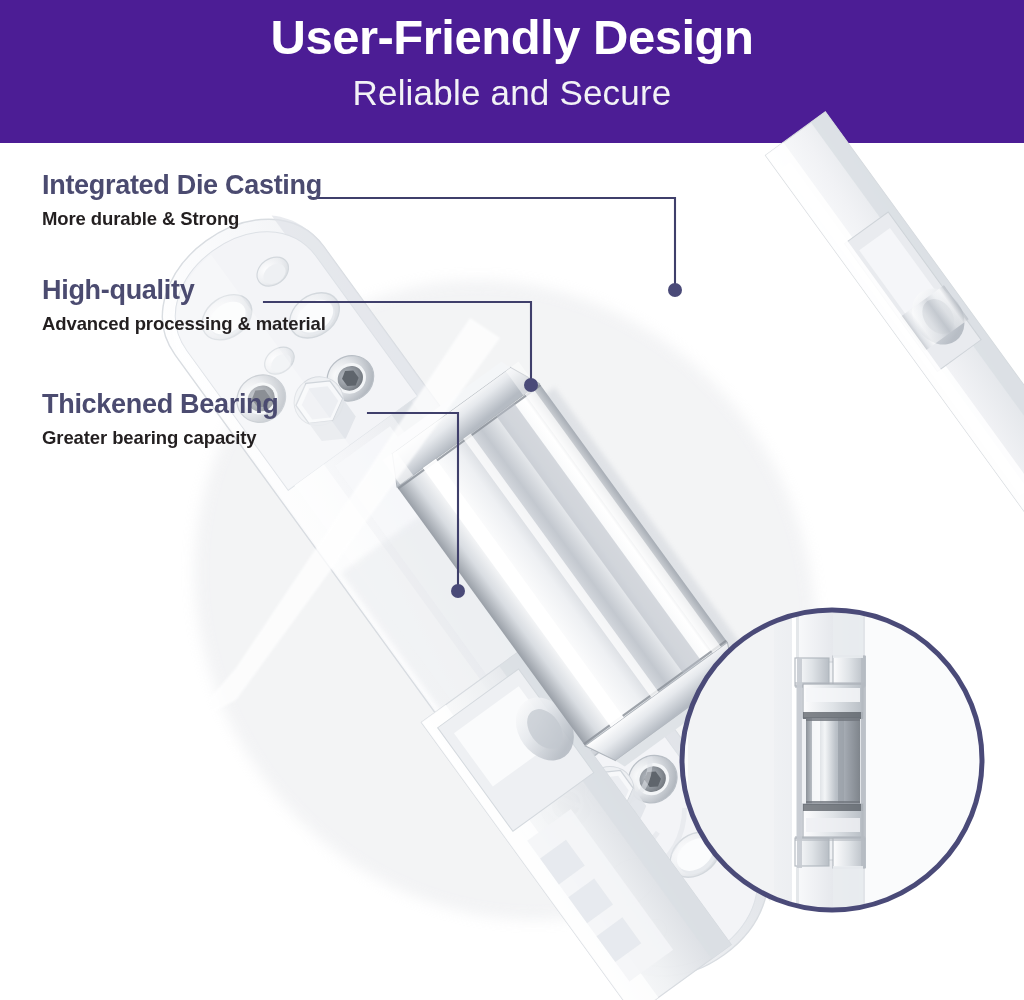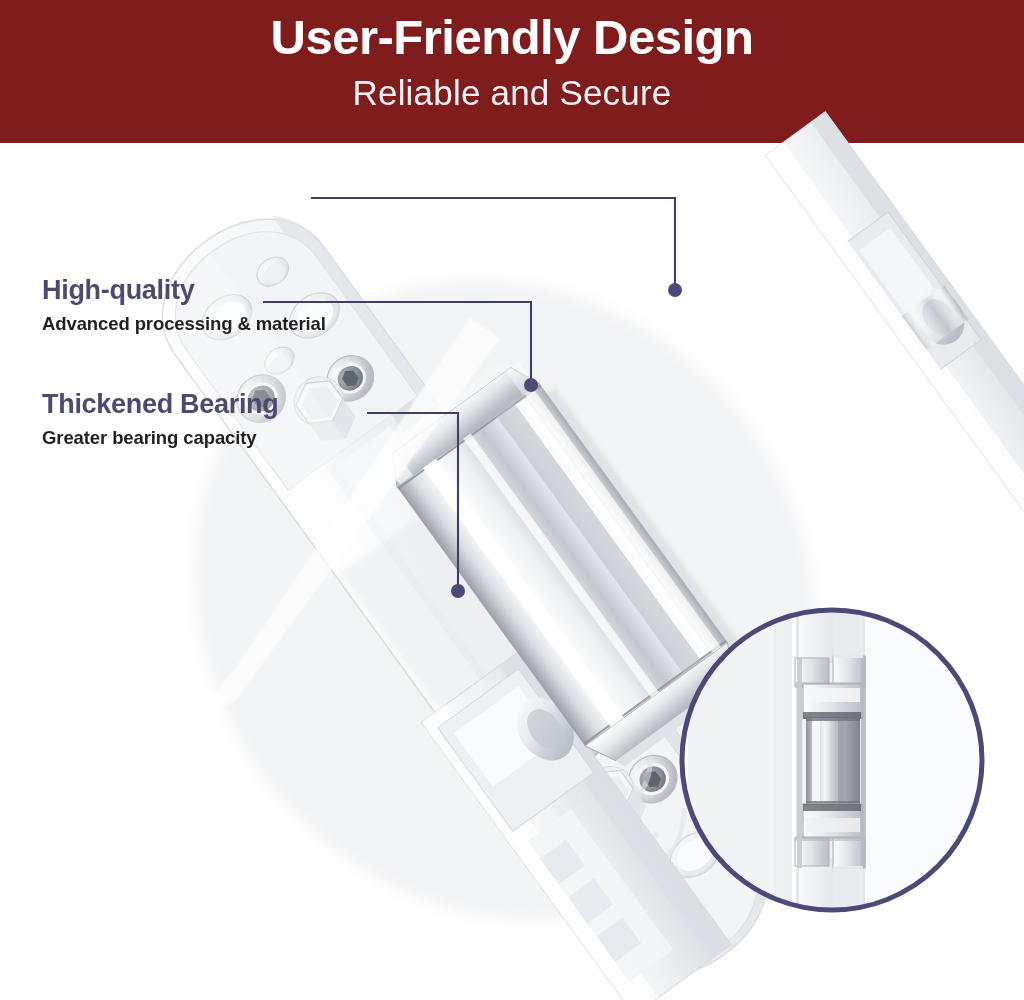--- a/index.html
+++ b/index.html
@@ -7,21 +7,21 @@
     width:1024px;height:1000px;
     background:#ffffff;
     font-family:"Liberation Sans", sans-serif;
     overflow:hidden;position:relative;
   }
   #stage{position:absolute;inset:0;width:1024px;height:1000px;overflow:hidden;}
 
   
   .header{
     position:absolute;left:0;top:0;width:1024px;height:143px;
-    background:#7f1d1d;
+    background:#4c1d95;
     display:flex;flex-direction:column;align-items:center;justify-content:flex-start;
   }
   .header-title{
     margin-top:13px;
     font-size:49px;line-height:1.0;font-weight:bold;color:#ffffff;
     letter-spacing:-0.5px;white-space:nowrap;
   }
   .header-sub{
     margin-top:13px;
     font-size:35px;line-height:1.0;font-weight:300;color:#f2f2f6;
@@ -407,20 +407,24 @@
       <rect x="797" y="658" width="5" height="210" fill="#c6cbd1" opacity="0.9"></rect>
       <rect x="861" y="656" width="5" height="212" fill="#b5bbc2" opacity="0.85"></rect>
 
       <rect x="833" y="614" width="30" height="44" fill="#e9ecef" opacity="0.9"></rect>
       <rect x="833" y="866" width="30" height="44" fill="#e9ecef" opacity="0.9"></rect>
     </g>
 
     <circle cx="832" cy="760" r="150" fill="none" stroke="#4a4a78" stroke-width="5"></circle>
   </svg>
 
+  <div class="feature txt" id="feature-0">
+    <div class="feature-title">Integrated Die Casting</div>
+    <div class="feature-desc">More durable &amp; Strong</div>
+  </div>
 
   <div class="feature txt" id="feature-2">
     <div class="feature-title">Thickened Bearing</div>
     <div class="feature-desc">Greater bearing capacity</div>
   </div>
 
   <div class="feature txt" id="feature-1">
     <div class="feature-title">High-quality</div>
     <div class="feature-desc">Advanced processing &amp; material</div>
   </div>

